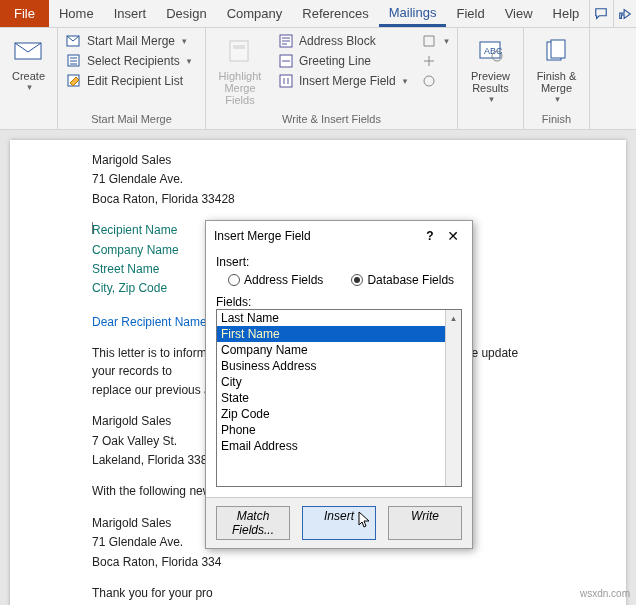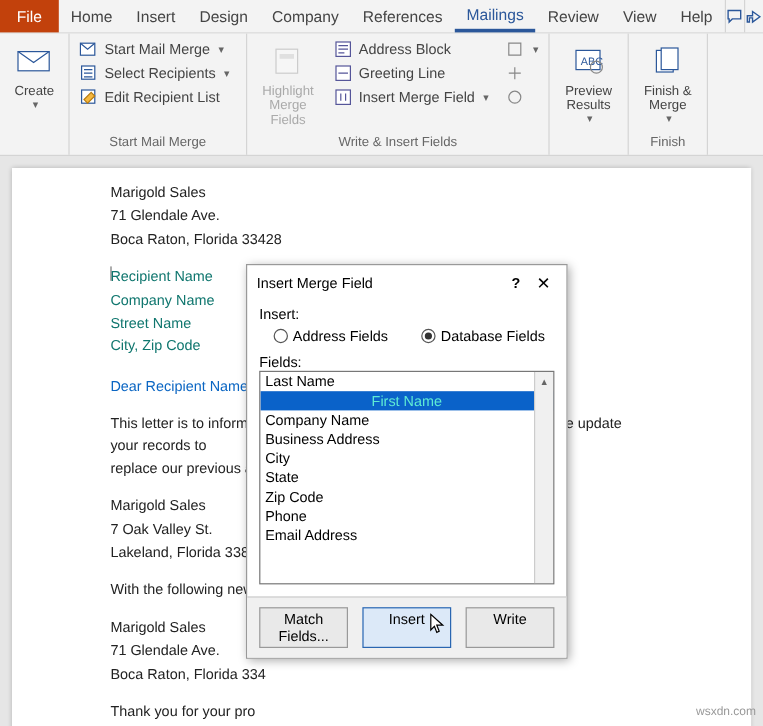--- a/index.html
+++ b/index.html
@@ -45,43 +45,43 @@
     .dlg-body .lbl { margin-top:2px; }
     .radios { display:flex; gap:28px; padding:4px 0 6px 12px;}
     .radio { display:flex; align-items:center; gap:4px; cursor:pointer;}
     .radio .dot { width:12px;height:12px;border:1px solid #555;border-radius:50%;display:flex;align-items:center;justify-content:center;}
     .radio.selected .dot::after { content:""; width:6px;height:6px;background:#333;border-radius:50%;}
     .listbox { border:1px solid #777; height:178px; overflow:hidden; position:relative; }
     .listbox .scroll { position:absolute; right:0; top:0; bottom:0; width:16px; background:#f0f0f0; border-left:1px solid #ccc;}
     .listbox .scroll .arrow { height:16px; display:flex;align-items:center;justify-content:center;color:#666;font-size:9px;cursor:pointer;}
     .listbox .items { padding:0; }
     .listbox .item { padding:0 4px; font-size:12px; line-height:16px; cursor:pointer; white-space:nowrap;}
-    .listbox .item.selected { background:#0a62c9; color:#5eead4;text-align:center;}
+    .listbox .item.selected { background:#0a62c9; color:#fef9c3;}
     .dlg-foot { display:flex; justify-content:flex-end; gap:12px; padding:8px 10px; background:#f0f0f0; border-top:1px solid #ccc;}
-    .btn { border:1px solid #999; background:#e9e9e9; padding:2px 0; font-size:12px; cursor:pointer; width:82px; text-align:center;}
+    .btn { border:1px solid #999; background:#e9e9e9; padding:2px 0; font-size:12px; cursor:pointer; width:82px; text-align:center;font-style:italic;}
     .btn.primary { border:1px solid #2a66b1; background:#dce9f8;}
     .cursor-arrow { position:absolute; width:14px;height:18px; }
 
     .watermark { position:absolute; right:6px; bottom:6px; font-size:10px; color:#999; }
 
     
     svg { display:block; }
   </style>
 </head>
 <body>
 
 <div class="menubar">
   <div class="fileTab">File</div>
   <div class="tab">Home</div>
   <div class="tab">Insert</div>
   <div class="tab">Design</div>
   <div class="tab">Company</div>
   <div class="tab">References</div>
   <div class="tab active">Mailings</div>
-  <div class="tab">Review</div>
+  <div class="tab">Field</div>
   <div class="tab">View</div>
   <div class="tab">Help</div>
   <div style="flex:1"></div>
   <div class="iconbtn">
     <svg width="14" height="14" viewBox="0 0 16 16">
         <path fill="none" stroke="#2b579a" stroke-width="1.3" d="M2 2h12v8H6l-3 3V10H2z"></path>
       </svg>
   </div>
   <div class="iconbtn">
     <svg width="14" height="14" viewBox="0 0 16 16">

